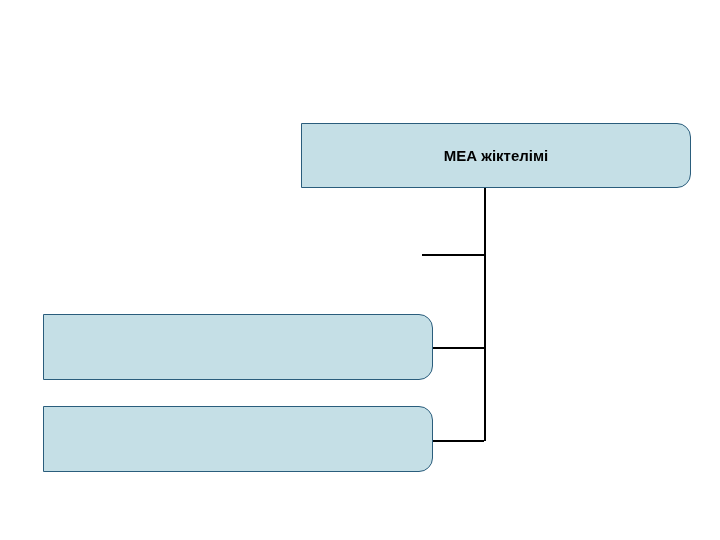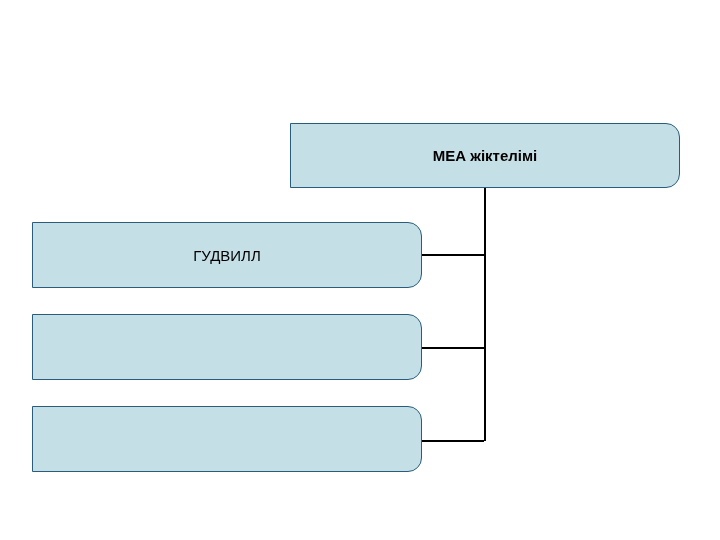--- a/index.html
+++ b/index.html
@@ -19,20 +19,21 @@
     position: absolute;
     box-sizing: border-box;
     background: #c5dfe6;
     border: 1px solid #2a5d7c;
     display: flex;
     align-items: center;
     justify-content: center;
     text-align: center;
     color: #000000;
     font-size: 15px;
+    margin-left: 11px;
   }
   .node-title {
     left: 290px;
     top: 123px;
     width: 390px;
     height: 65px;
     border-radius: 0 14px 14px 0;
     font-weight: bold;
     font-size: 15px;
   }
@@ -84,19 +85,18 @@
 
 <div id="canvas">
 
   <div class="connector trunk"></div>
   <div class="connector branch branch-a"></div>
   <div class="connector branch branch-b"></div>
   <div class="connector branch branch-c"></div>
 
   <div class="node node-title">МЕА жіктелімі</div>
 
-  <div class="node node-a">ГУДВИЛЛ</div>
 
   <div class="node node-b"></div>
 
   <div class="node node-c"></div>
 
 </div>
 
 </body></html>

